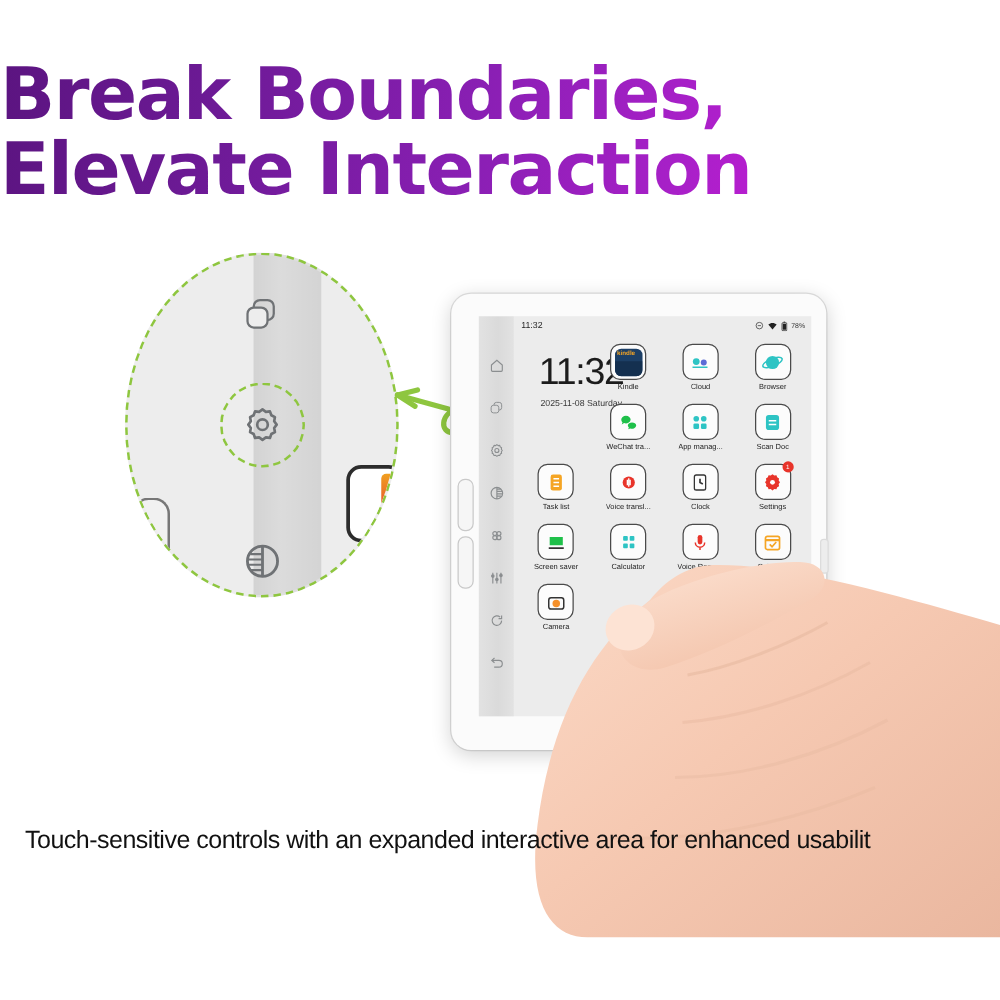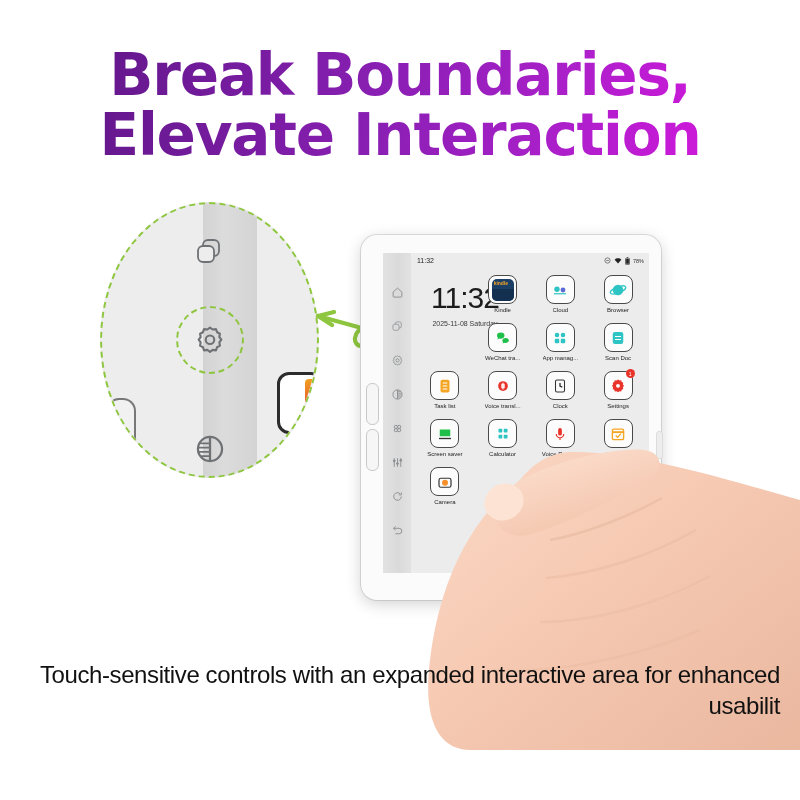--- a/index.html
+++ b/index.html
@@ -7,36 +7,36 @@
     width:800px;height:800px;
     background:#ffffff;
     font-family:"Liberation Sans","DejaVu Sans",sans-serif;
     overflow:hidden;position:relative;
   }
   #stage{position:absolute;inset:0;width:800px;height:800px;}
 
   
   .headline{
     position:absolute;left:0;top:46px;width:800px;
-    text-align:center;
+    text-align:left;
     font-size:58px;line-height:1.03;
     font-weight:900;
     letter-spacing:-1.2px;
     font-family:"DejaVu Sans","Liberation Sans",sans-serif;
     background:linear-gradient(100deg,#5b1480 0%,#6d1a96 22%,#8a1fb4 48%,#a820c8 68%,#c91ad8 86%,#d81ae0 100%);
     -webkit-background-clip:text;background-clip:text;
     color:transparent;-webkit-text-fill-color:transparent;
     white-space:pre-line;
   }
 
   
   .caption{
     position:absolute;left:20px;top:660px;width:760px;
-    text-align:right;
-    font-size:24px;line-height:1.28;
+    text-align:left;
+    font-size:20px;line-height:1.28;
     color:#111;
     font-family:"Liberation Sans","DejaVu Sans",sans-serif;
     letter-spacing:-.4px;
   }
 
   
   .mag{
     position:absolute;left:100px;top:202px;width:215px;height:272px;
     border-radius:50%;
     background:

